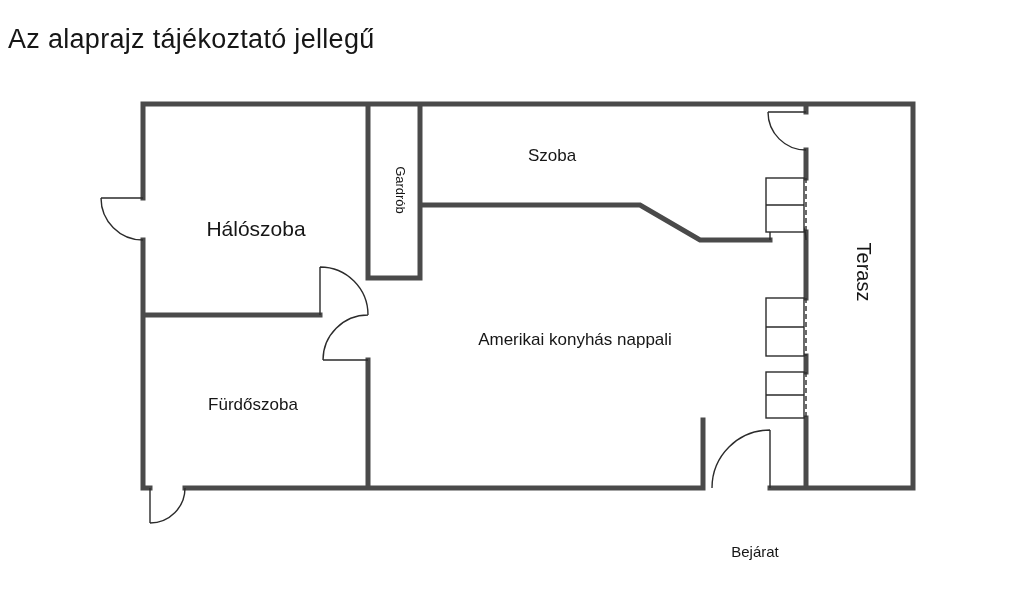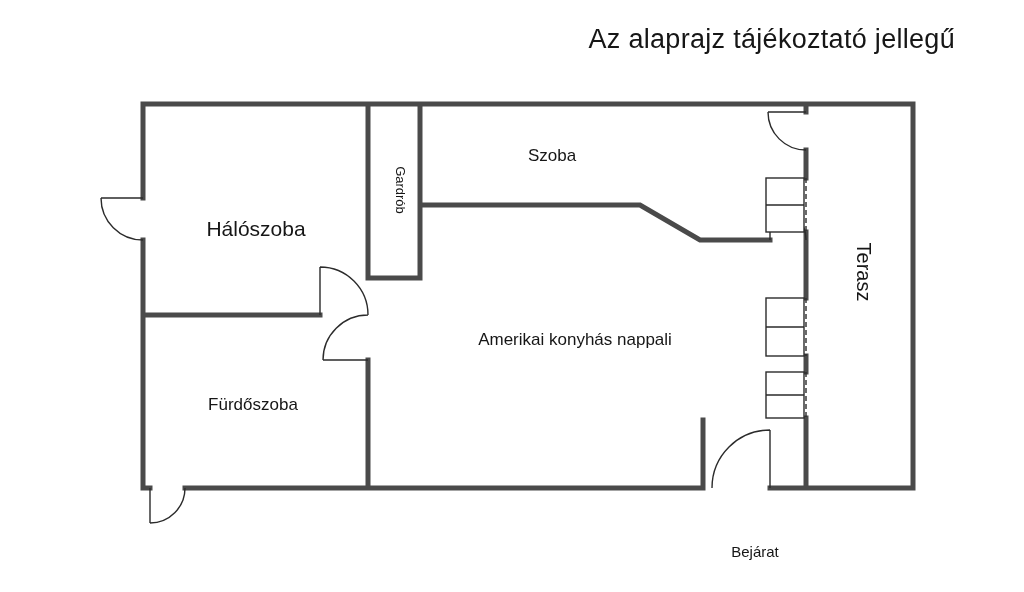--- a/index.html
+++ b/index.html
@@ -7,23 +7,23 @@
     position:relative;
     width:1024px;
     height:592px;
     background:#ffffff;
     overflow:hidden;
     font-family:"Liberation Sans", sans-serif;
   }
   .plan-title{
     position:absolute;
     top:24px;
-    left:0;
+    left:8px;
     width:955px;
-    text-align:right;
+    text-align:left;
     font-size:27px;
     color:#161616;
     letter-spacing:0.3px;
   }
   svg{position:absolute;left:0;top:0;}
   text{font-family:"Liberation Sans", sans-serif;}
 </style>
 </head>
 <body>
 

